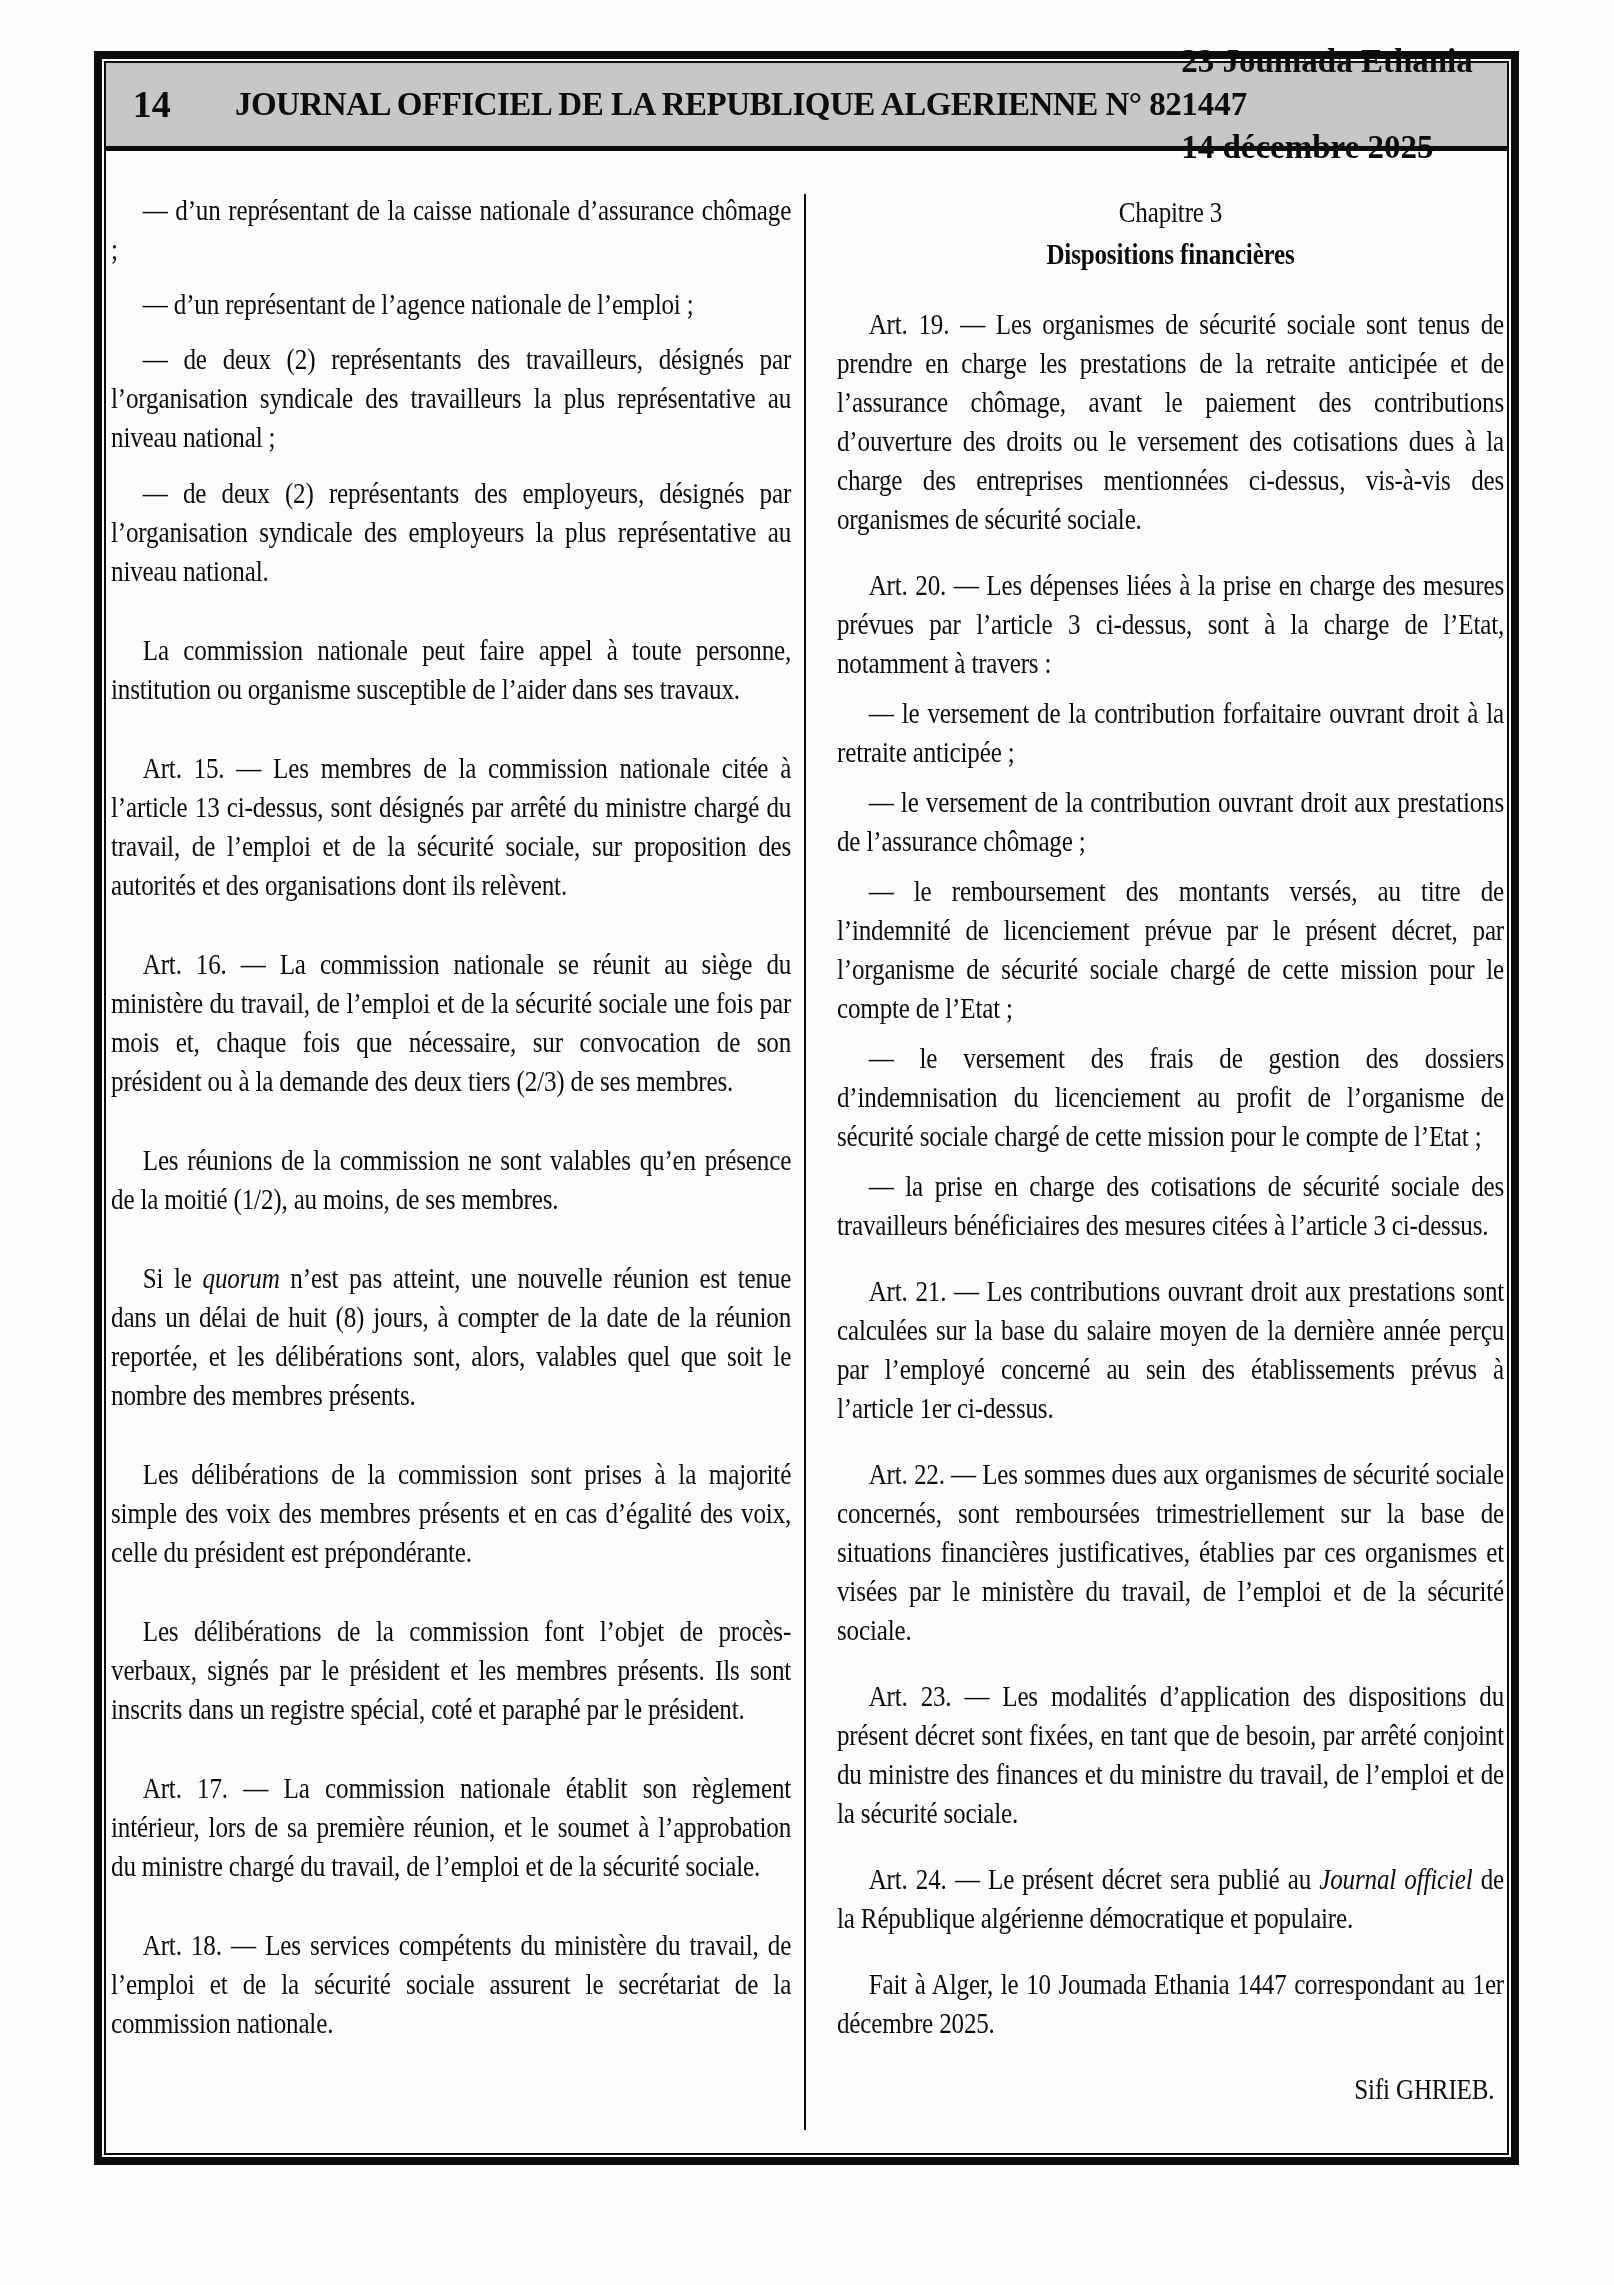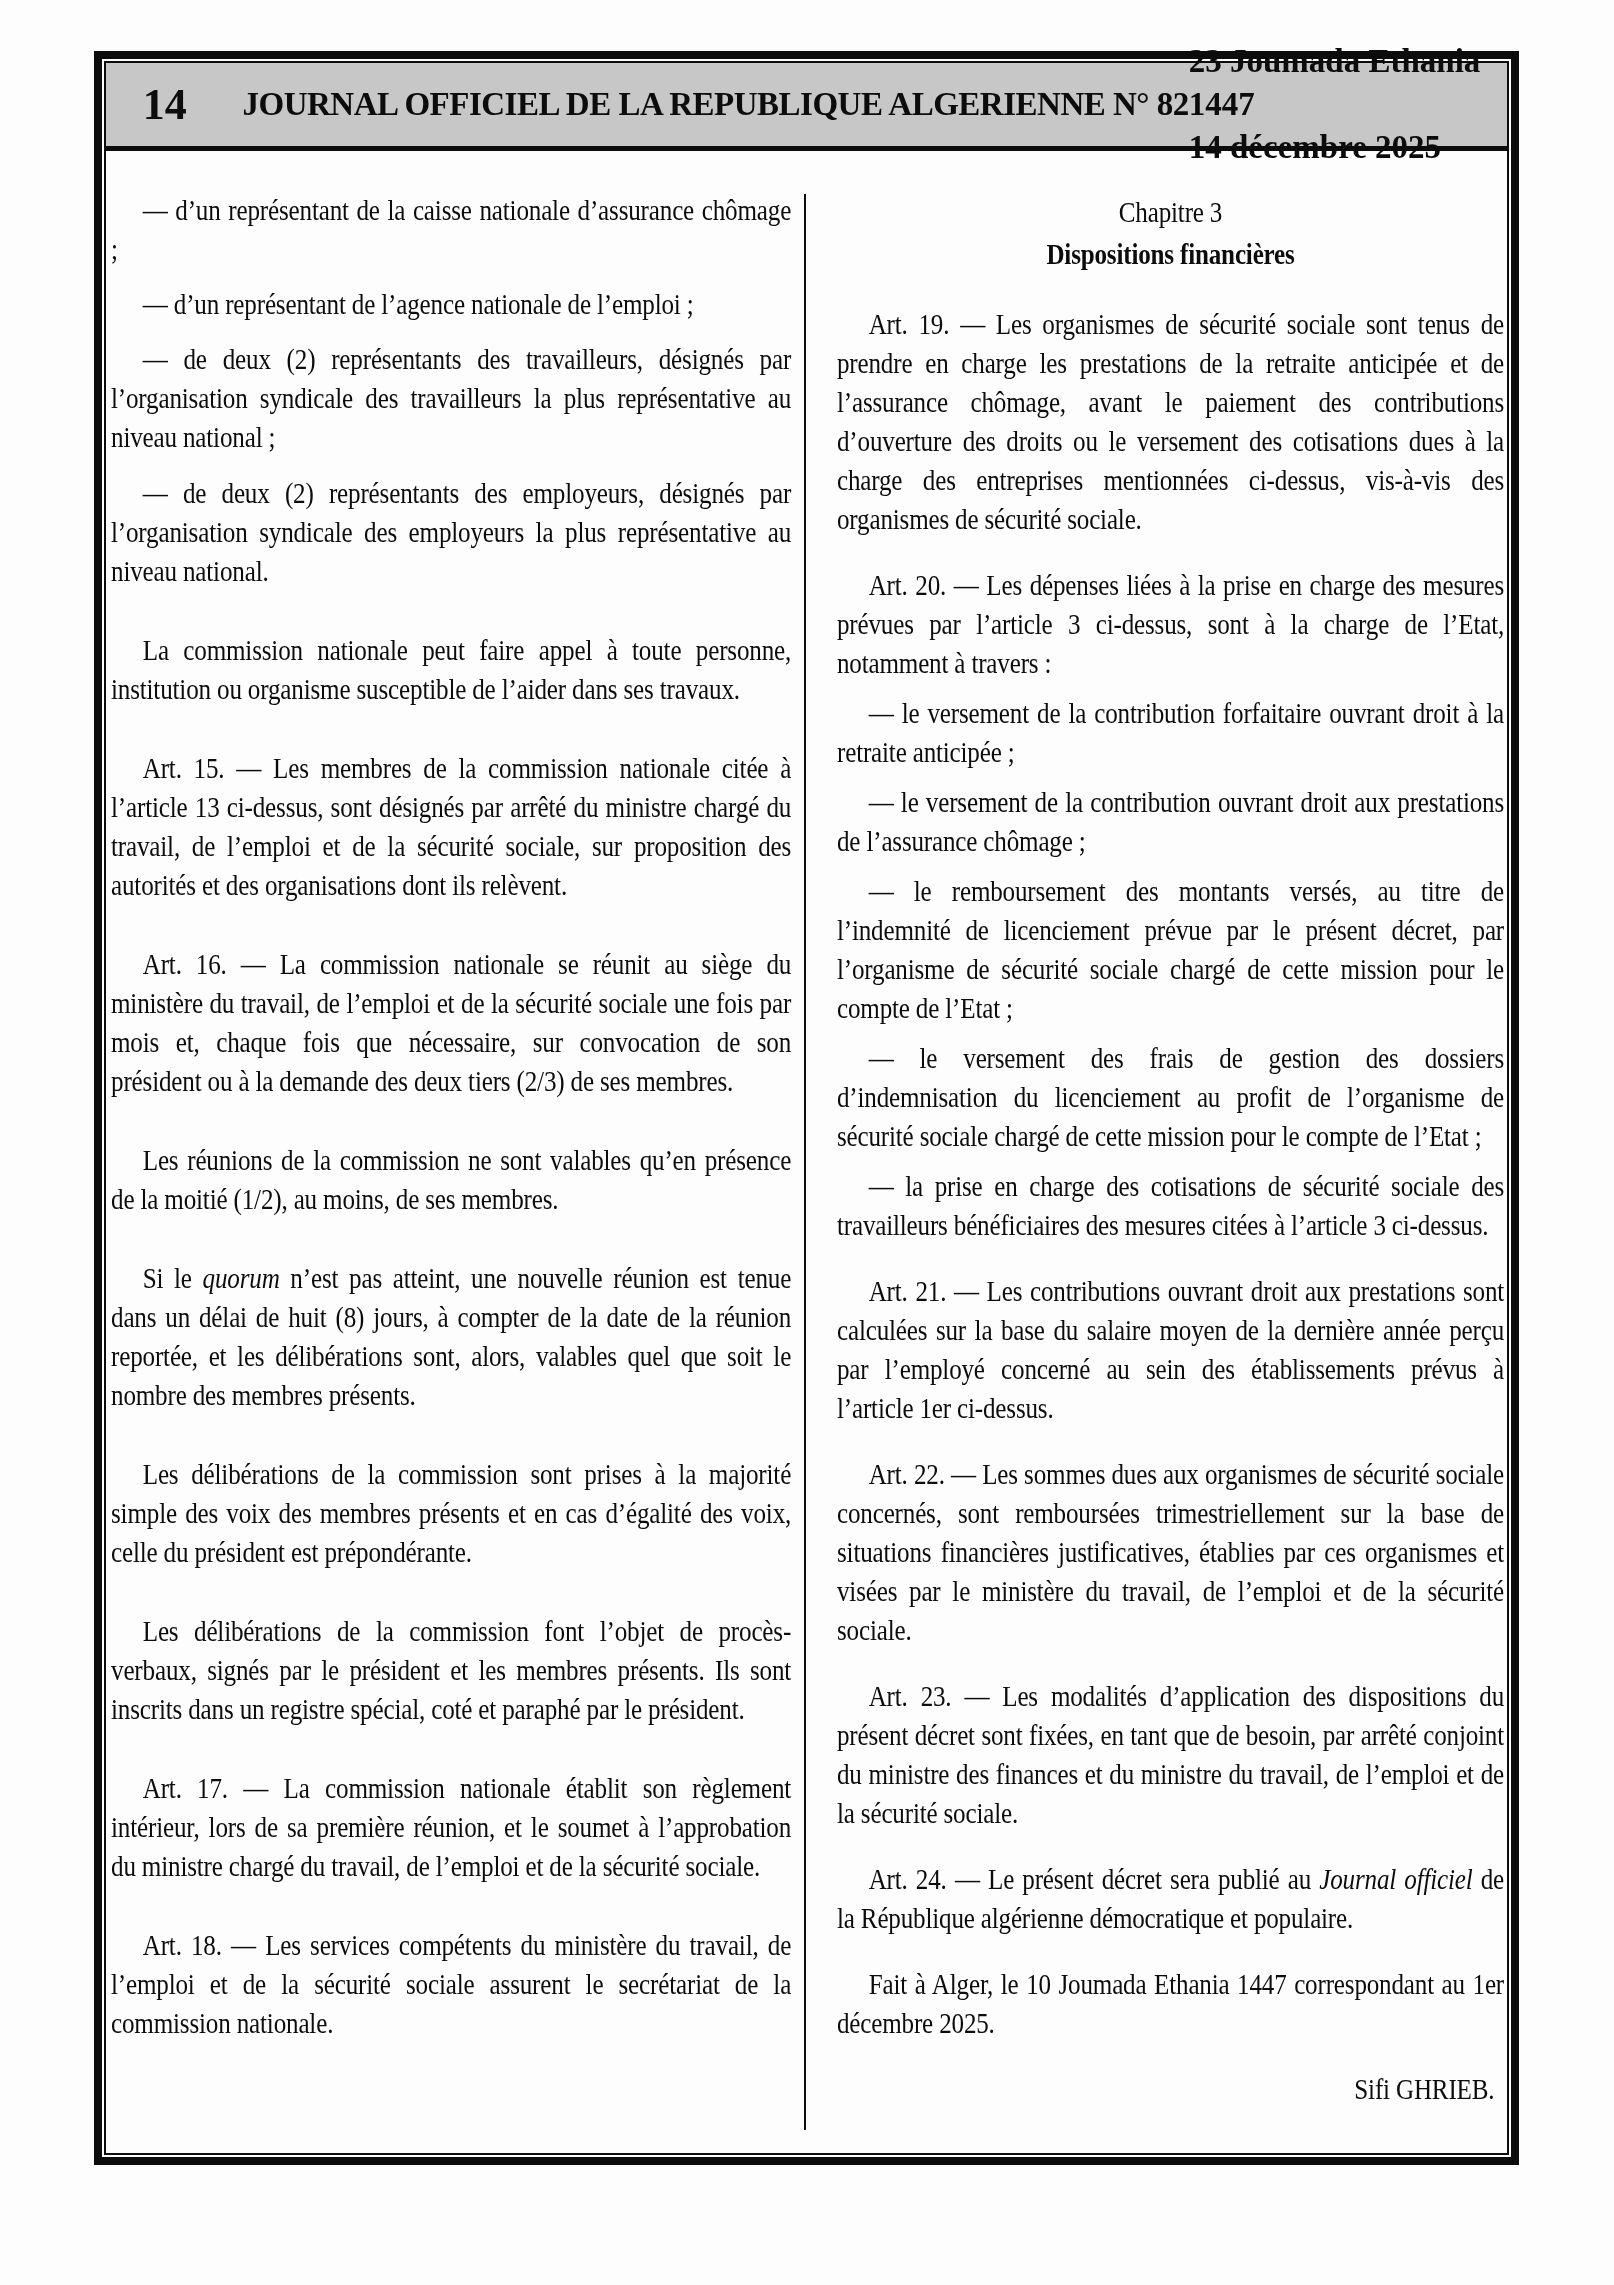--- a/index.html
+++ b/index.html
@@ -12,21 +12,21 @@
     border:8.1px solid #0c0c0c; box-sizing:border-box;
   }
   .frame-inner {
     position:absolute; inset:1.8px; border:2.7px solid #0c0c0c;
   }
   .masthead {
     position:absolute; top:0; left:0; right:0; height:88px; box-sizing:border-box;
     background:#c7c7c7; border-bottom:5.4px solid #0c0c0c;
     display:flex; align-items:center; font-weight:bold;
   }
-  .page-number { width:118px; padding-left:37px; font-size:44px; }
+  .page-number { width:118px; padding-left:27px; font-size:38px; }
   .journal-title { flex:1; text-align:center; font-size:33px; letter-spacing:-0.5px; white-space:nowrap; }
   .masthead-dates { width:362px; padding-right:12.7px; text-align:left; font-size:33px; line-height:43px; }
   .content { position:absolute; top:88px; left:0; right:0; bottom:0;padding-left:32px; }
   .divider { position:absolute; top:43px; left:698px; width:2.7px; height:1936px; background:#0c0c0c; }
   .col { position:absolute; font-size:28.5px; line-height:39px; text-align:justify; letter-spacing:-0.2px; }
   .col-left  { left:5.4px;  top:40px; width:772px; transform:scaleX(0.881); transform-origin:left top; }
   .col-right { left:731px; top:42px; width:758px; transform:scaleX(0.88);  transform-origin:left top; }
   p { margin:0; text-indent:36px; }
   .center { text-align:center; text-indent:0; }
   .bold { font-weight:bold; }

